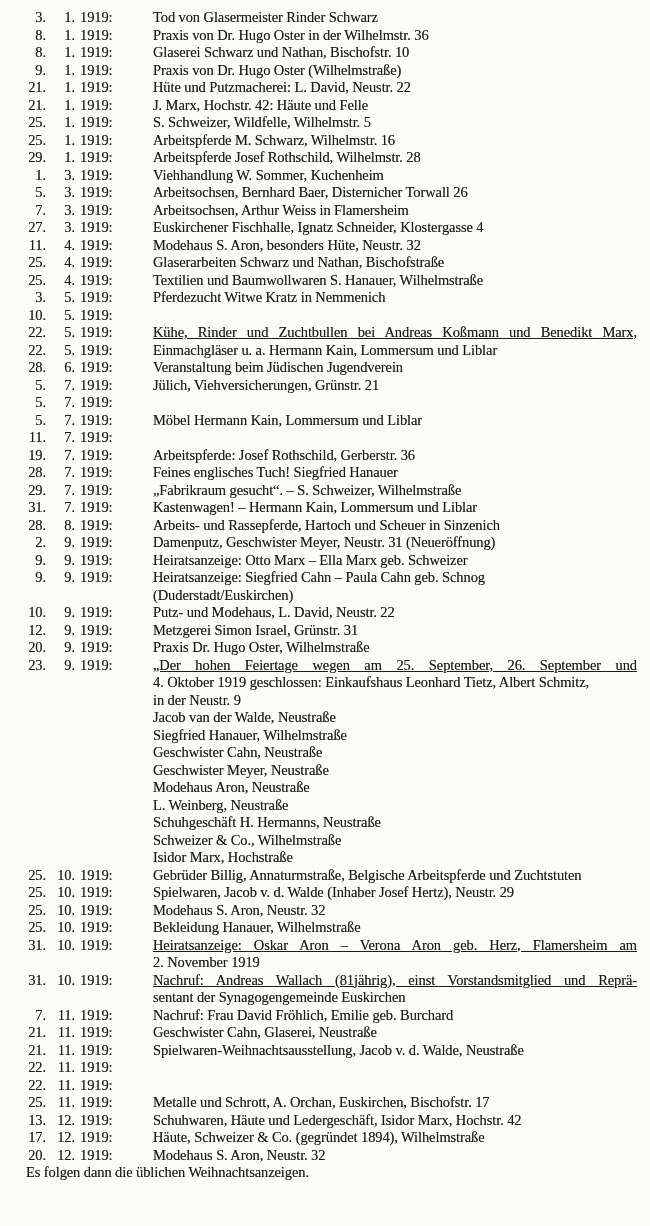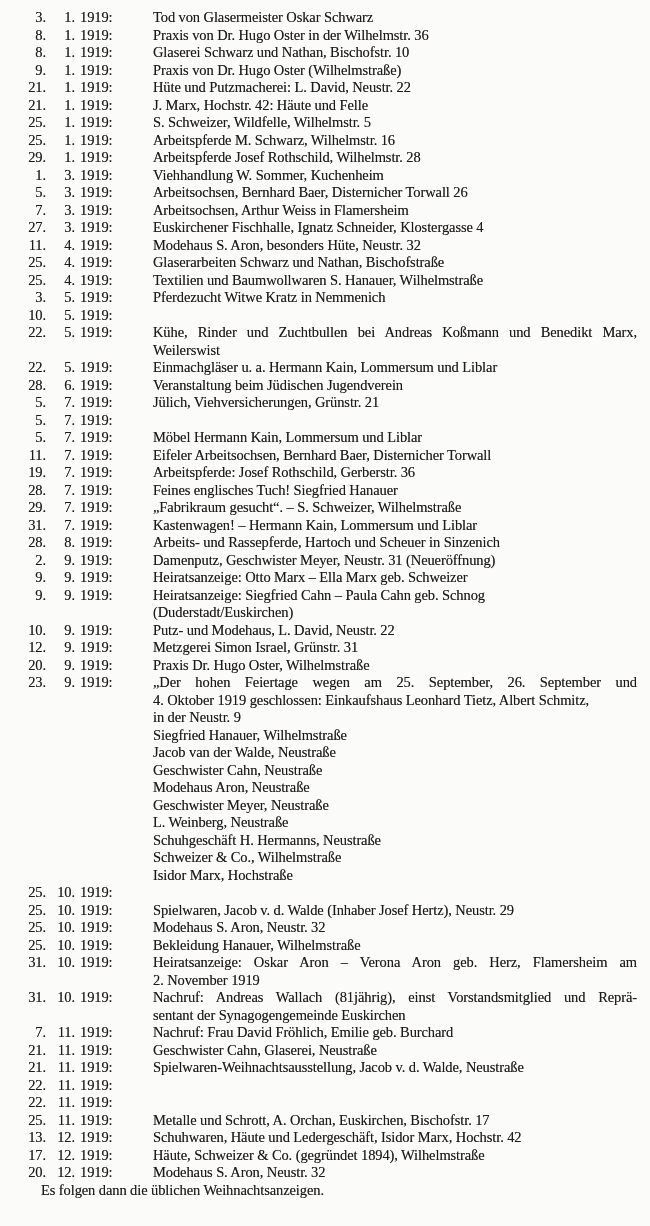--- a/index.html
+++ b/index.html
@@ -48,36 +48,37 @@
     margin-left: auto;
     flex: 0 0 auto;
   }
   .line {
     white-space: nowrap;
   }
   .line.j {
     white-space: normal;
     text-align: justify;
     text-align-last: justify;
+    text-decoration: underline;
   }
   .footer-line {
-    margin-left: 21px;
+    margin-left: 6px;
   }
 </style>
 </head>
 <body>
 
 <div class="page">
   <div>
   <div class="entry">
     <span class="day">3.</span>
     <span class="mon">1.</span>
     <span class="yr">1919:</span>
     <span class="txt">
-          <div class="line">Tod von Glasermeister Oskar Schwarz</div>
+          <div class="line">Tod von Glasermeister Rinder Schwarz</div>
         </span>
   </div>
 
   <div class="entry">
     <span class="day">8.</span>
     <span class="mon">1.</span>
     <span class="yr">1919:</span>
     <span class="txt">
           <div class="line">Praxis von Dr. Hugo Oster in der Wilhelmstr. 36</div>
         </span>
@@ -223,21 +224,20 @@
     <span class="mon">5.</span>
     <span class="yr">1919:</span>
   </div>
 
   <div class="entry">
     <span class="day">22.</span>
     <span class="mon">5.</span>
     <span class="yr">1919:</span>
     <span class="txt">
           <div class="line j">Kühe, Rinder und Zuchtbullen bei Andreas Koßmann und Benedikt Marx,</div>
-          <div class="line">Weilerswist</div>
         </span>
   </div>
 
   <div class="entry">
     <span class="day">22.</span>
     <span class="mon">5.</span>
     <span class="yr">1919:</span>
     <span class="txt">
           <div class="line">Einmachgläser u. a. Hermann Kain, Lommersum und Liblar</div>
         </span>
@@ -273,23 +273,20 @@
     <span class="yr">1919:</span>
     <span class="txt">
           <div class="line">Möbel Hermann Kain, Lommersum und Liblar</div>
         </span>
   </div>
 
   <div class="entry">
     <span class="day">11.</span>
     <span class="mon">7.</span>
     <span class="yr">1919:</span>
-    <span class="txt">
-          <div class="line">Eifeler Arbeitsochsen, Bernhard Baer, Disternicher Torwall</div>
-        </span>
   </div>
 
   <div class="entry">
     <span class="day">19.</span>
     <span class="mon">7.</span>
     <span class="yr">1919:</span>
     <span class="txt">
           <div class="line">Arbeitspferde: Josef Rothschild, Gerberstr. 36</div>
         </span>
   </div>
@@ -386,36 +383,39 @@
   </div>
 
   <div class="entry">
     <span class="day">23.</span>
     <span class="mon">9.</span>
     <span class="yr">1919:</span>
     <span class="txt">
           <div class="line j">„Der hohen Feiertage wegen am 25. September, 26. September und</div>
           <div class="line">4. Oktober 1919 geschlossen: Einkaufshaus Leonhard Tietz, Albert Schmitz,</div>
           <div class="line">in der Neustr. 9</div>
+          <div class="line">Jacob van der Walde, Neustraße</div>
           <div class="line">Siegfried Hanauer, Wilhelmstraße</div>
-          <div class="line">Jacob van der Walde, Neustraße</div>
           <div class="line">Geschwister Cahn, Neustraße</div>
+          <div class="line">Geschwister Meyer, Neustraße</div>
           <div class="line">Modehaus Aron, Neustraße</div>
-          <div class="line">Geschwister Meyer, Neustraße</div>
           <div class="line">L. Weinberg, Neustraße</div>
           <div class="line">Schuhgeschäft H. Hermanns, Neustraße</div>
           <div class="line">Schweizer &amp; Co., Wilhelmstraße</div>
           <div class="line">Isidor Marx, Hochstraße</div>
         </span>
   </div>
 
   <div class="entry">
     <span class="day">25.</span>
     <span class="mon">10.</span>
     <span class="yr">1919:</span>
+    <span class="txt">
+          <div class="line">Gebrüder Billig, Annaturmstraße, Belgische Arbeitspferde und Zuchtstuten</div>
+        </span>
   </div>
 
   <div class="entry">
     <span class="day">25.</span>
     <span class="mon">10.</span>
     <span class="yr">1919:</span>
     <span class="txt">
           <div class="line">Spielwaren, Jacob v. d. Walde (Inhaber Josef Hertz), Neustr. 29</div>
         </span>
   </div>

